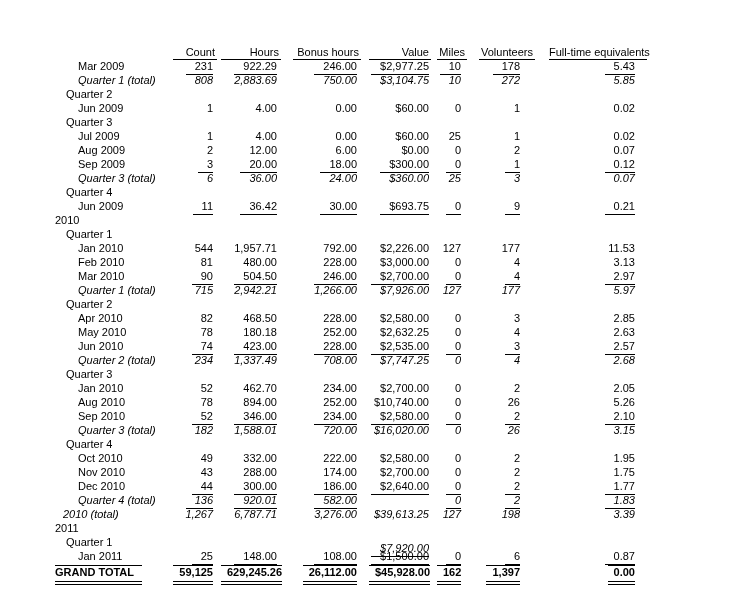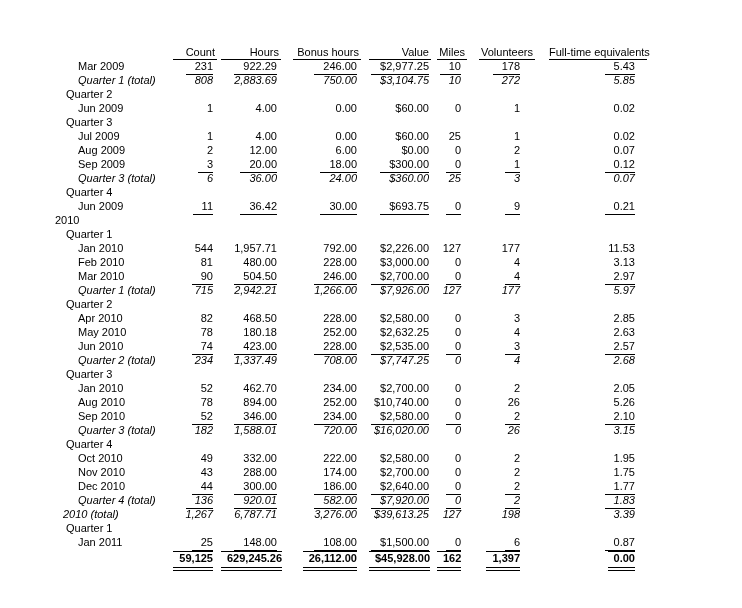--- a/index.html
+++ b/index.html
@@ -308,49 +308,53 @@
           <div class="cell vcell c3" style="grid-column: 8;"><span class="num ul">$2,640.00</span></div>
           <div class="cell vcell c4" style="grid-column: 10;"><span class="num ul">0</span></div>
           <div class="cell vcell c5" style="grid-column: 12;"><span class="num ul">2</span></div>
           <div class="cell vcell c6" style="grid-column: 14;"><span class="num ul">1.77</span></div>
         </div>
         <div class="grid row quarter-total">
           <div class="cell label"><span class="label-inner">Quarter 4 (total)</span></div>
           <div class="cell vcell c0" style="grid-column: 2;"><span class="num ul">136</span></div>
           <div class="cell vcell c1" style="grid-column: 4;"><span class="num ul">920.01</span></div>
           <div class="cell vcell c2" style="grid-column: 6;"><span class="num ul">582.00</span></div>
-          <div class="cell vcell c3" style="grid-column: 8;"><span class="num ul">$7,920.00</span></div>
+          <div class="cell vcell c3" style="grid-column: 8; margin-top: 48px;"><span class="num ul">$7,920.00</span></div>
           <div class="cell vcell c4" style="grid-column: 10;"><span class="num ul">0</span></div>
           <div class="cell vcell c5" style="grid-column: 12;"><span class="num ul">2</span></div>
           <div class="cell vcell c6" style="grid-column: 14;"><span class="num ul">1.83</span></div>
         </div>
         <div class="grid row year-total">
           <div class="cell label"><span class="label-inner">2010 (total)</span></div>
           <div class="cell vcell c0" style="grid-column: 2;"><span class="num">1,267</span></div>
           <div class="cell vcell c1" style="grid-column: 4;"><span class="num">6,787.71</span></div>
           <div class="cell vcell c2" style="grid-column: 6;"><span class="num">3,276.00</span></div>
           <div class="cell vcell c3" style="grid-column: 8;"><span class="num">$39,613.25</span></div>
           <div class="cell vcell c4" style="grid-column: 10;"><span class="num">127</span></div>
           <div class="cell vcell c5" style="grid-column: 12;"><span class="num">198</span></div>
           <div class="cell vcell c6" style="grid-column: 14;"><span class="num">3.39</span></div>
         </div>
+        <div class="grid row year-heading">
+          <div class="cell label"><span class="label-inner">2011</span></div>
+        </div>
         <div class="grid row quarter-heading">
           <div class="cell label"><span class="label-inner">Quarter 1</span></div>
         </div>
         <div class="grid row month">
           <div class="cell label"><span class="label-inner">Jan 2011</span></div>
           <div class="cell vcell c0" style="grid-column: 2;"><span class="num ul">25</span></div>
           <div class="cell vcell c1" style="grid-column: 4;"><span class="num ul">148.00</span></div>
           <div class="cell vcell c2" style="grid-column: 6;"><span class="num ul">108.00</span></div>
           <div class="cell vcell c3" style="grid-column: 8;"><span class="num ul">$1,500.00</span></div>
           <div class="cell vcell c4" style="grid-column: 10;"><span class="num ul">0</span></div>
           <div class="cell vcell c5" style="grid-column: 12;"><span class="num ul">6</span></div>
           <div class="cell vcell c6" style="grid-column: 14;"><span class="num ul">0.87</span></div>
         </div>
         <div class="grid row grand-total">
+          <div class="cell label"><span class="label-inner">GRAND TOTAL</span></div>
           <div class="cell vcell c0" style="grid-column: 2;"><span class="num">59,125</span></div>
           <div class="cell vcell c1" style="grid-column: 4;"><span class="num">629,245.26</span></div>
           <div class="cell vcell c2" style="grid-column: 6;"><span class="num">26,112.00</span></div>
           <div class="cell vcell c3" style="grid-column: 8;"><span class="num">$45,928.00</span></div>
           <div class="cell vcell c4" style="grid-column: 10;"><span class="num">162</span></div>
           <div class="cell vcell c5" style="grid-column: 12;"><span class="num">1,397</span></div>
           <div class="cell vcell c6" style="grid-column: 14;"><span class="num">0.00</span></div>
         </div>
       </div>
   </div>

